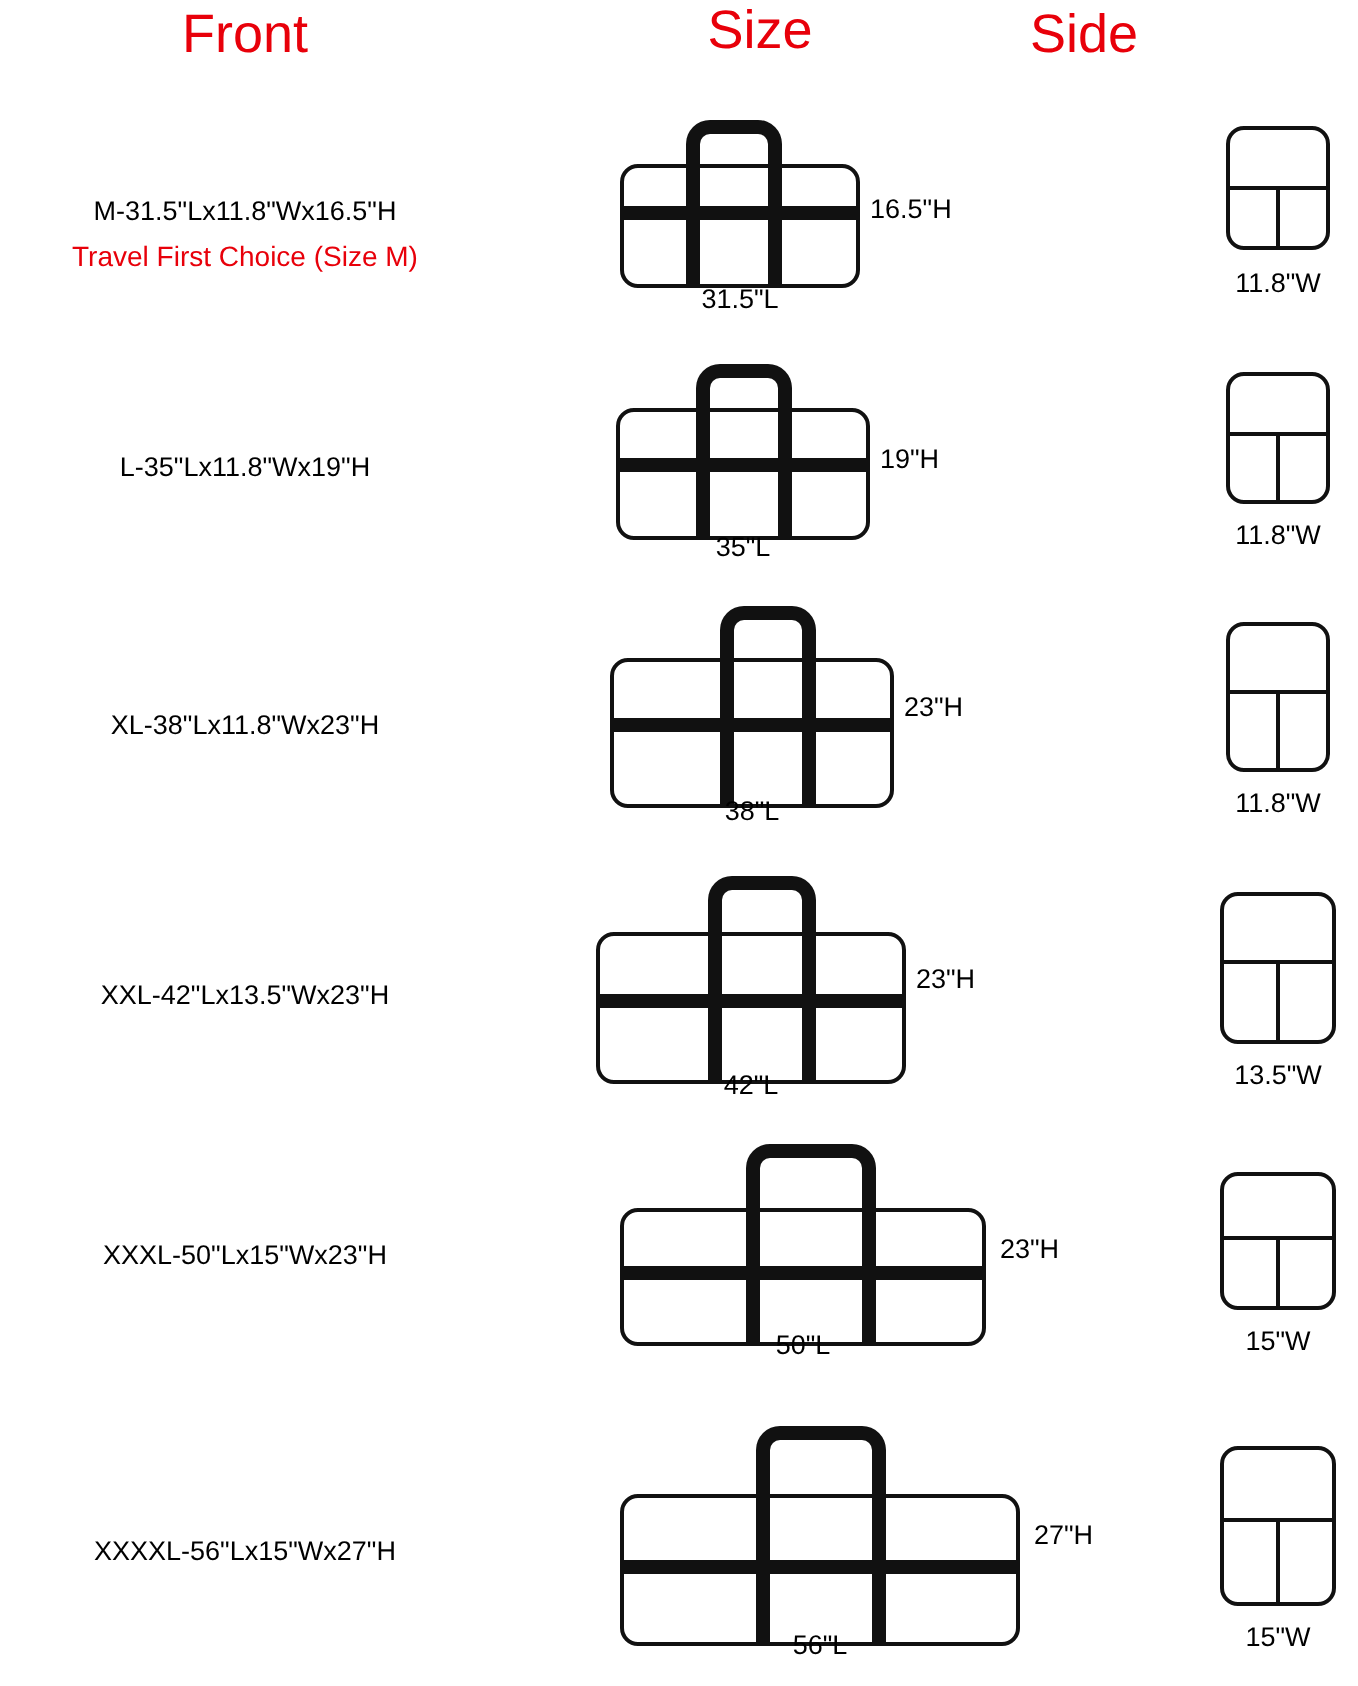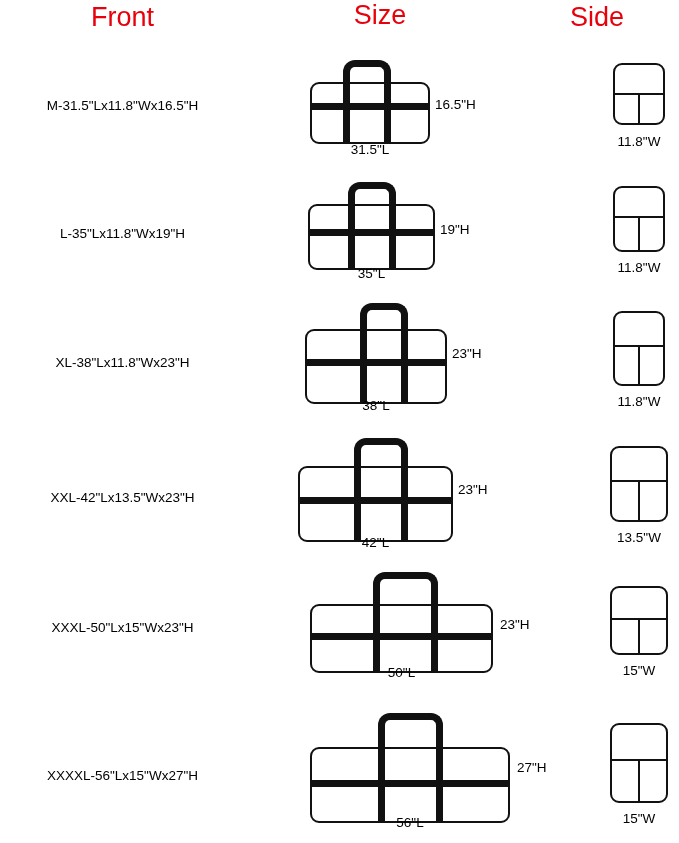--- a/index.html
+++ b/index.html
@@ -31,21 +31,21 @@
   }
   .header-label {
     position: absolute;
     color: #e8000a;
     font-size: 27px;
     font-family: "Liberation Sans", sans-serif;
     white-space: nowrap;
   }
   .header-size { left: 0; width: 245px; text-align: center; top: 2px; }
   .header-front { left: 245px; width: 270px; text-align: center; top: 0px; }
-  .header-side { left: 515px; width: 164px; text-align: center; top: 2px; }
+  .header-side { left: 515px; width: 164px; text-align: left; top: 2px; }
 
   
   .row {
     position: absolute;
     left: 0;
     width: 679px;
   }
 
   
   .size-text {
@@ -151,20 +151,21 @@
 <div id="chart">
 
   <div class="header-row">
     <div class="header-label header-size">Front</div>
     <div class="header-label header-front">Size</div>
     <div class="header-label header-side">Side</div>
   </div>
 
   <div class="row" style="top:60px;height:110px;">
     <div class="size-text" style="top:38px;">M-31.5"Lx11.8"Wx16.5"H</div>
+    <div class="size-note" style="top:60px;">Travel First Choice (Size M)</div>
 
     <div class="bag-front" style="left:310px;top:9px;width:120px;height:62px;">
       <div class="handle" style="left:33px;top:-9px;width:48px;height:22px;"></div>
       <div class="bag-body" style="width:120px;height:62px;top:13px;"></div>
       <div class="strap-h" style="left:0px;top:34px;width:120px;"></div>
       <div class="strap-v" style="left:33px;top:13px;height:62px;"></div>
       <div class="strap-v" style="left:74px;top:13px;height:62px;"></div>
     </div>
     <div class="dim-h" style="left:435px;top:37px;">16.5"H</div>
     <div class="dim-l" style="left:310px;top:82px;width:120px;">31.5"L</div>

